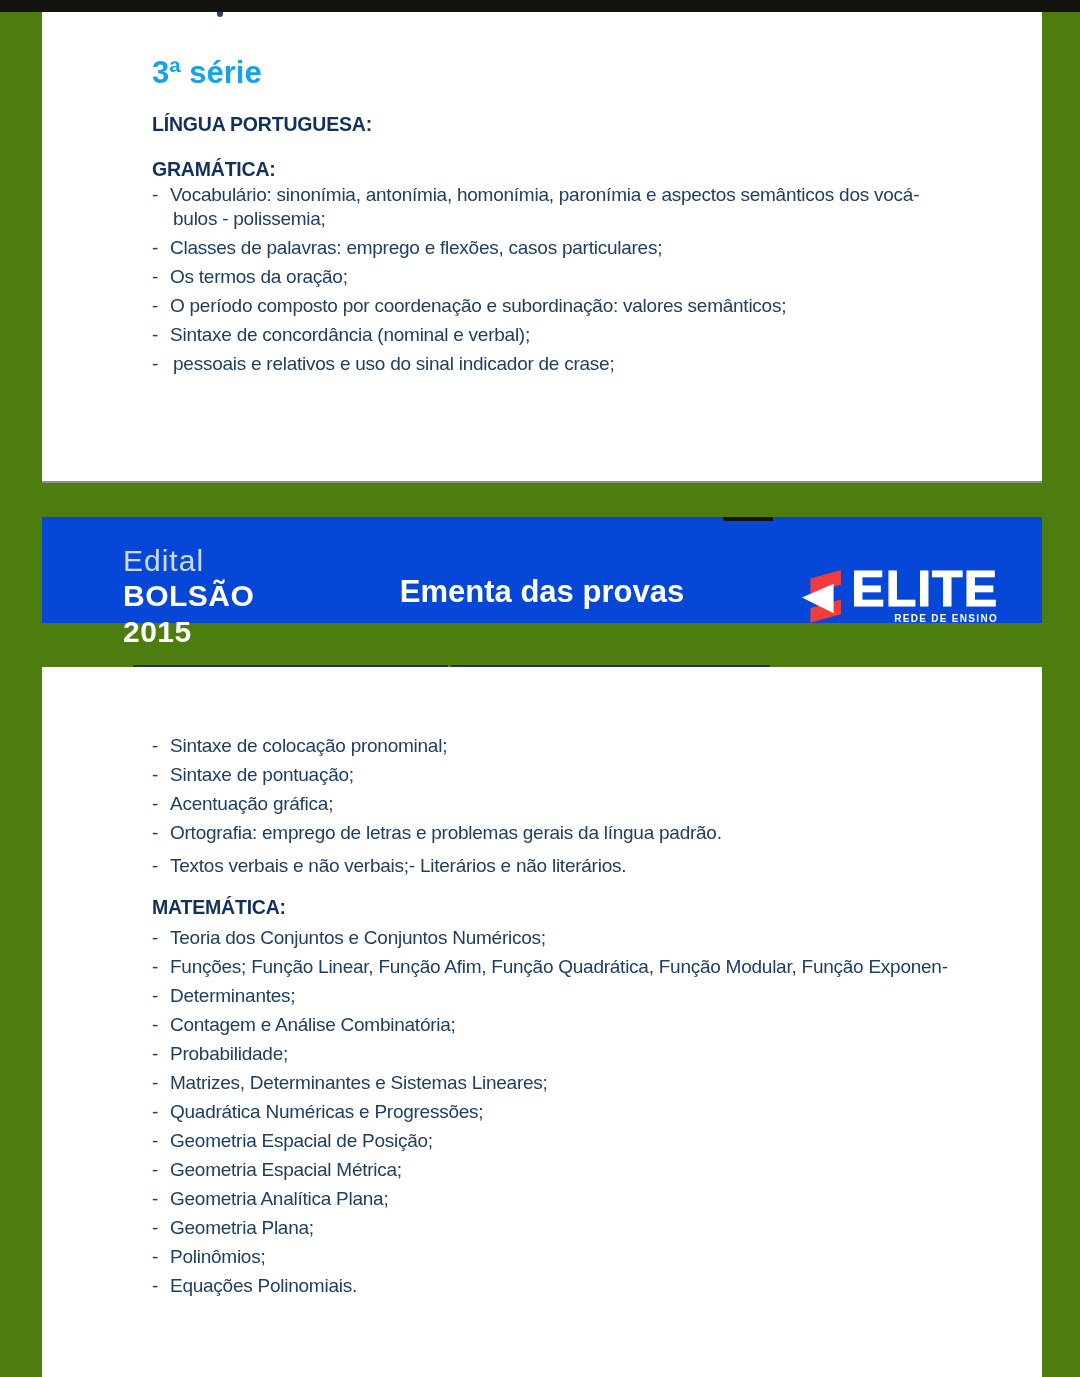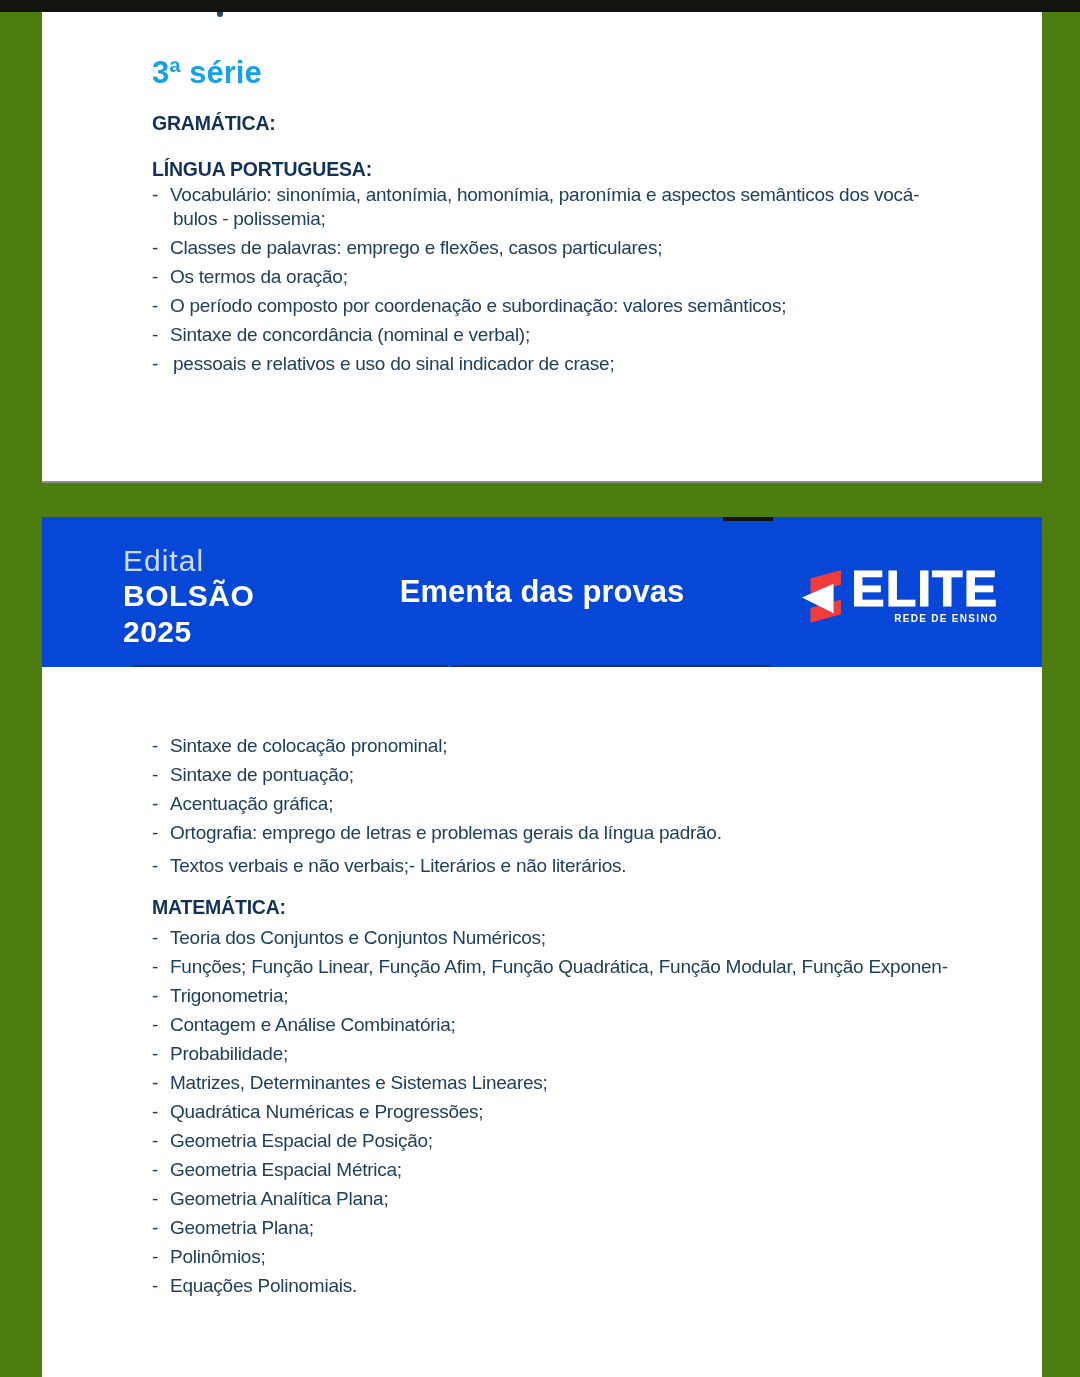--- a/index.html
+++ b/index.html
@@ -42,21 +42,21 @@
     display:flex;align-items:flex-start;
     line-height:24px;font-size:19px;letter-spacing:-0.25px;
     margin-bottom:5px;color:#20405f;
   }
   .dash{width:18px;flex:none;}
   .item-text{flex:1;min-width:0;}
   .l1{white-space:nowrap;}
   .l2{display:block;padding-left:3px;white-space:nowrap;}
 
   .banner{
-    position:absolute;left:42px;top:505px;width:1000px;height:150px;
+    position:absolute;left:42px;top:505px;width:1000px;height:106px;
     background:#0647d8;color:#ffffff;
   }
   .banner-notch{
     position:absolute;left:681px;top:0;width:50px;height:4px;
     background:#131410;
   }
   .edition{position:absolute;left:81px;top:26px;}
   .ed-light{
     font-size:30px;font-weight:400;color:rgba(255,255,255,0.80);
     letter-spacing:1px;line-height:35px;
@@ -88,22 +88,22 @@
   .strip-b{left:451px;top:653px;width:319px;height:6px;}
 </style>
 </head>
 <body>
 
 <div class="canvas">
 
   <section class="page page-top">
     <div class="cut-fragment"></div>
     <h1 class="series">3ª série</h1>
+    <h2 class="doc-heading mt-subject">LÍNGUA PORTUGUESA:</h2>
     <h2 class="doc-heading mt-gramatica">GRAMÁTICA:</h2>
-    <h2 class="doc-heading mt-subject">LÍNGUA PORTUGUESA:</h2>
     <div class="list">
   <div class="item">
     <span class="dash">-</span>
     <span class="item-text"><span class="l1">Vocabulário: sinonímia, antonímia, homonímia, paronímia e aspectos semânticos dos vocá-</span><span class="l2">bulos - polissemia;</span></span>
   </div>
 
   <div class="item">
     <span class="dash">-</span>
     <span class="item-text"><span class="l1">Classes de palavras: emprego e flexões, casos particulares;</span></span>
   </div>
@@ -128,21 +128,21 @@
     <span class="item-text"><span class="l2">pessoais e relativos e uso do sinal indicador de crase;</span></span>
   </div>
 </div>
   </section>
 
   <header class="banner">
     <div class="banner-notch"></div>
     <div class="edition">
       <div class="ed-light">Edital</div>
       <div class="ed-bold">BOLSÃO</div>
-      <div class="ed-bold">2025</div>
+      <div class="ed-bold">2015</div>
     </div>
     <div class="banner-title">Ementa das provas</div>
     <div class="logo">
       <svg class="logo-icon" width="40" height="61" viewBox="0 0 38 58" xmlns="http://www.w3.org/2000/svg" aria-hidden="true">
         <polygon points="8,10 37,2 37,16 8,24" fill="#f03c3c"></polygon>
         <polygon points="8,38 37,30 37,44 8,52" fill="#f03c3c"></polygon>
         <polygon points="0,28 30,15 30,43" fill="#ffffff"></polygon>
       </svg>
       <div class="logo-text">
         <div class="logo-name">ELITE</div>
@@ -188,21 +188,21 @@
     <span class="item-text"><span class="l1">Teoria dos Conjuntos e Conjuntos Numéricos;</span></span>
   </div>
 
   <div class="item">
     <span class="dash">-</span>
     <span class="item-text"><span class="l1">Funções; Função Linear, Função Afim, Função Quadrática, Função Modular, Função Exponen-</span></span>
   </div>
 
   <div class="item">
     <span class="dash">-</span>
-    <span class="item-text"><span class="l1">Trigonometria;</span></span>
+    <span class="item-text"><span class="l1">Determinantes;</span></span>
   </div>
 
   <div class="item">
     <span class="dash">-</span>
     <span class="item-text"><span class="l1">Contagem e Análise Combinatória;</span></span>
   </div>
 
   <div class="item">
     <span class="dash">-</span>
     <span class="item-text"><span class="l1">Probabilidade;</span></span>

